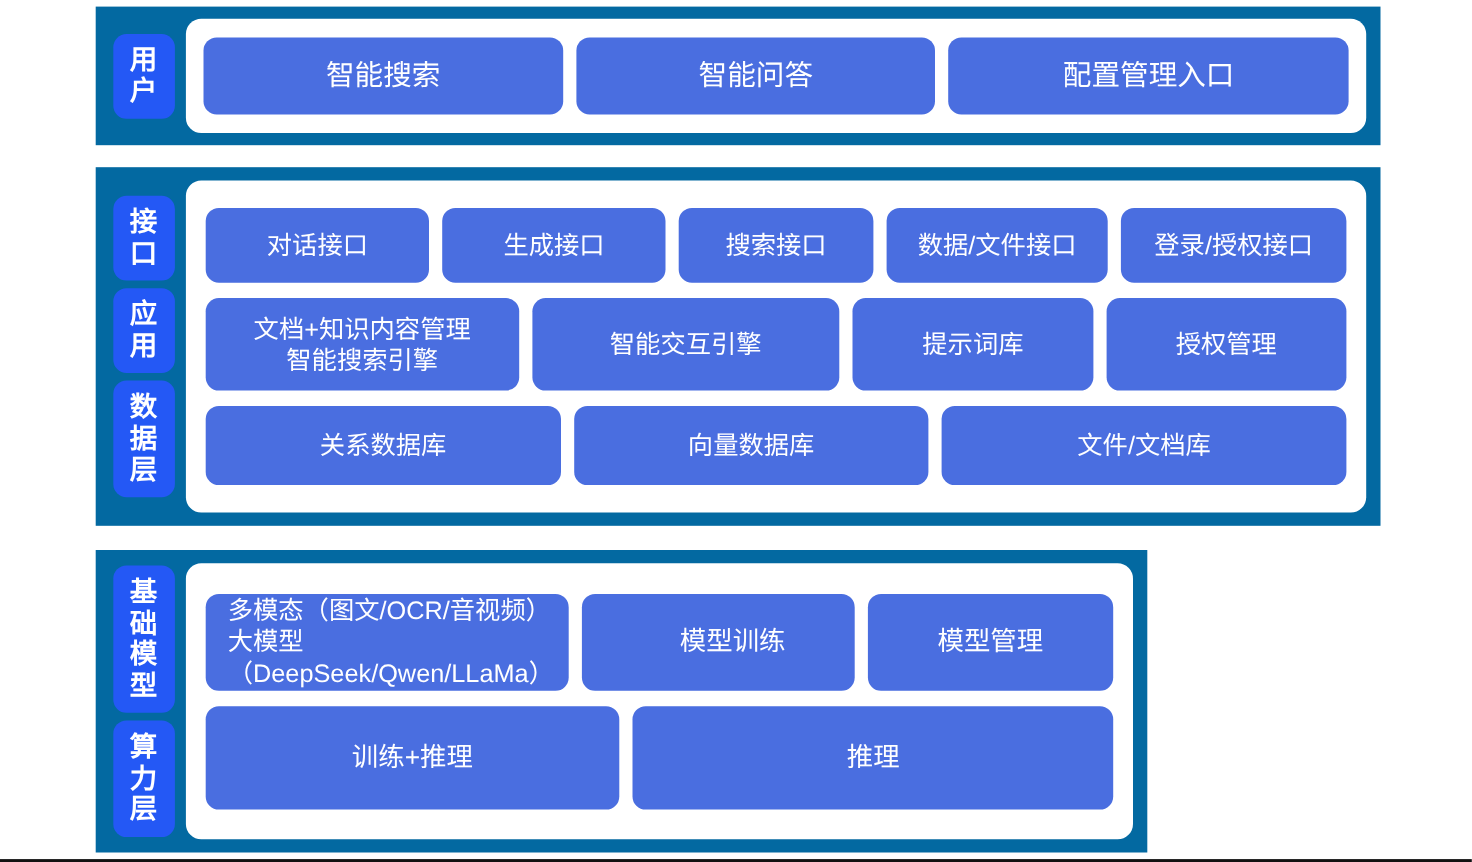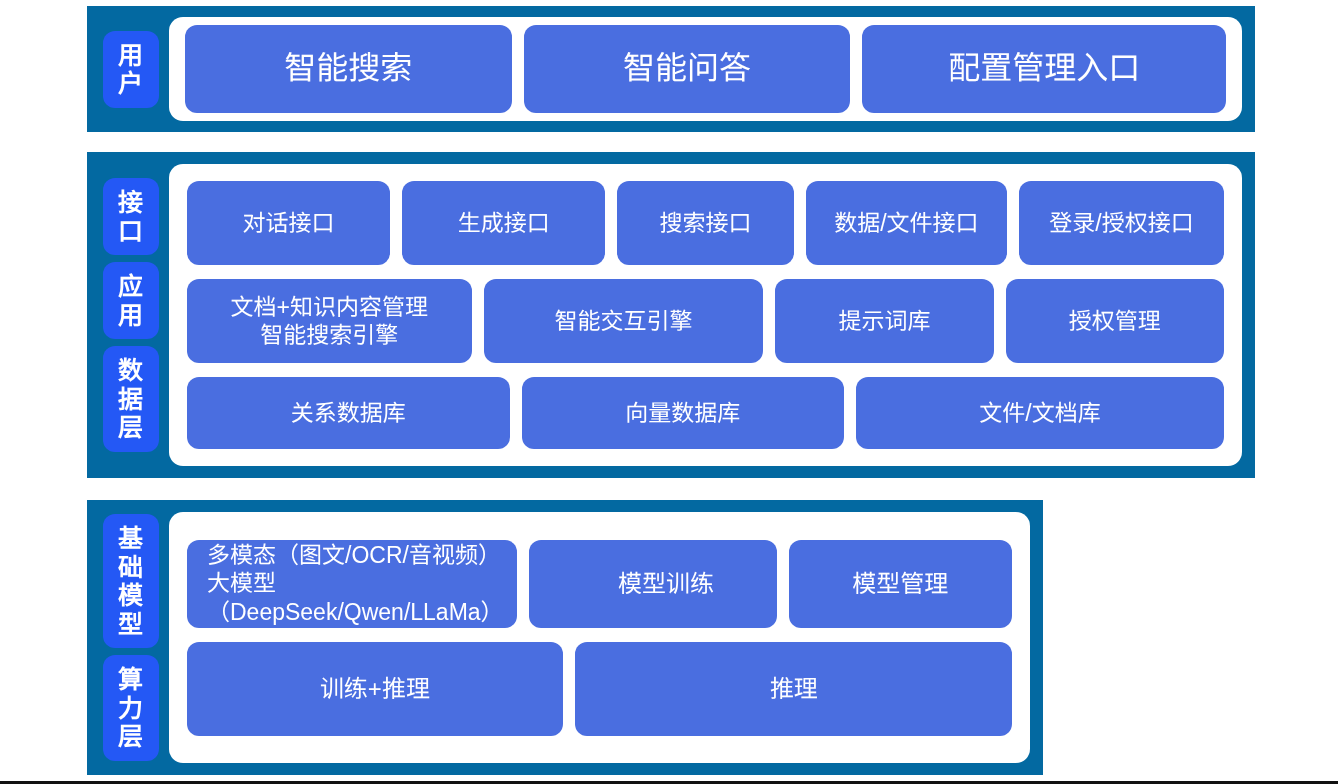--- a/index.html
+++ b/index.html
@@ -96,31 +96,31 @@
     font-size: 24px;
     line-height: 1.22;
     padding: 6px 10px;
     box-sizing: border-box;
     white-space: pre-line;
   }
 
   
   #band-user { left: 87px; top: 6px; width: 1168px; height: 126px; }
   #band-user .panel { margin: 11px 13px 11px 0; padding: 12px 16px; }
-  #band-user .card { height: 88px; font-size: 32px; }
+  #band-user .card { height: 70px; font-size: 26px; }
   #band-user .c0 { flex: 1 1 0; }
   #band-user .c1 { flex: 1 1 0; }
   #band-user .c2 { flex: 1.12 1 0; }
 
   
   #band-mid { left: 87px; top: 152px; width: 1168px; height: 326px; }
   #band-mid .badge-col { justify-content: center; gap: 7px; }
   #band-mid .panel { margin: 12px 13px 12px 0; padding: 16px 18px; gap: 14px; }
   #band-mid .card { font-size: 23px; }
-  #band-mid .r-api .card { height: 84px; }
+  #band-mid .r-api .card { height: 68px; }
   #band-mid .r-app .card { height: 84px; }
   #band-mid .r-data .card { height: 72px; }
 
   #band-mid .r-api .c0 { flex: 1.03 1 0; }
   #band-mid .r-api .c1 { flex: 1.03 1 0; }
   #band-mid .r-api .c2 { flex: 1.02 1 0; }
   #band-mid .r-api .c3 { flex: 0.88 1 0; }
   #band-mid .r-api .c4 { flex: 1.04 1 0; }
 
   #band-mid .r-app .c0 { flex: 1.12 1 0; }

